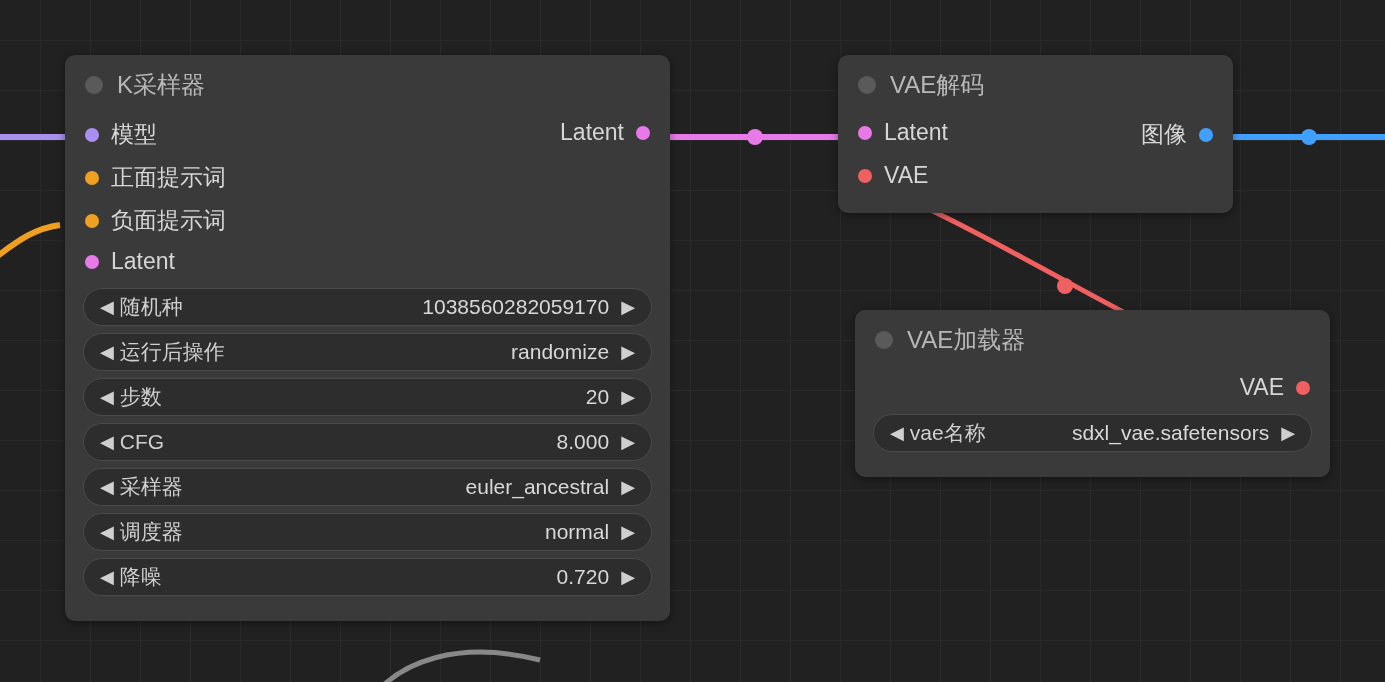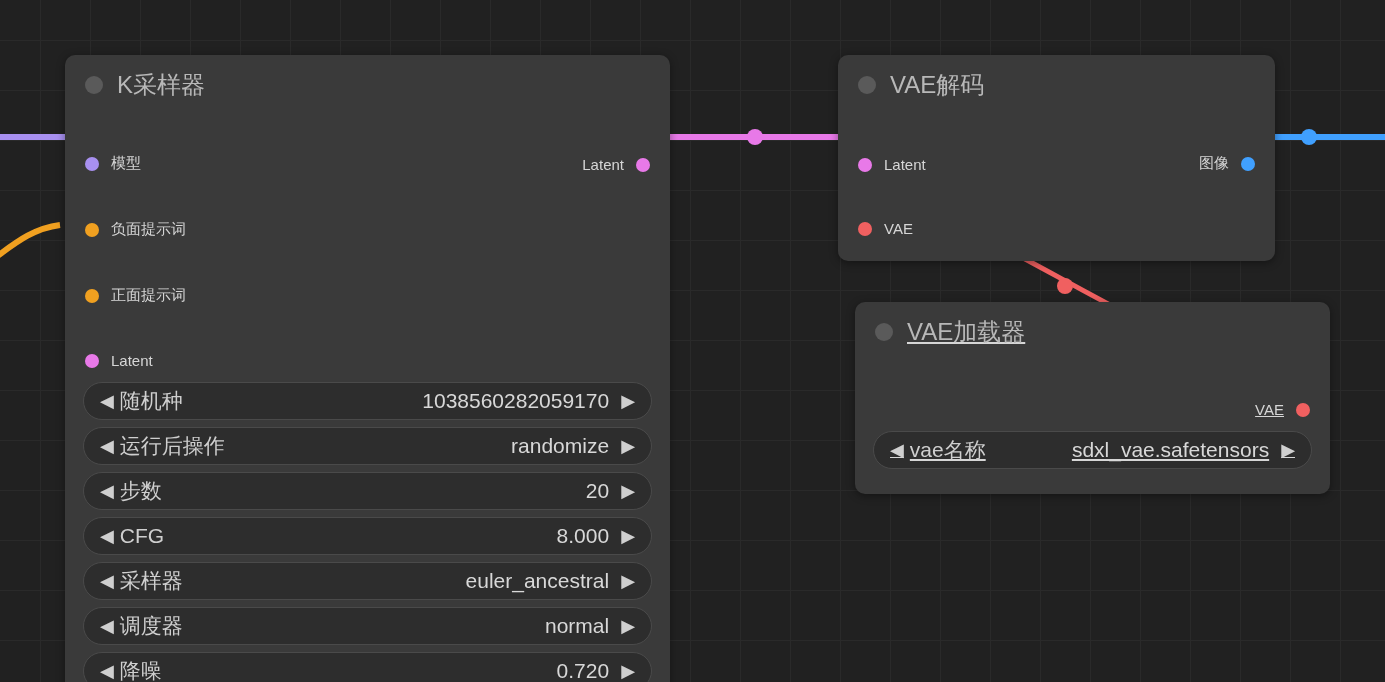--- a/index.html
+++ b/index.html
@@ -37,26 +37,25 @@
     color: #b8b8b8;
   }
   .status-dot {
     width: 18px; height: 18px; border-radius: 50%;
     background: #5a5a5a;
   }
   .node-body { padding: 4px 16px 18px 16px; }
 
   .io-row {
     display: flex;
-    align-items: flex-end;
+    align-items: flex-start;
     justify-content: space-between;
-    font-size: 15px;
+    font-size: 23px;
     padding: 6px 6px;
     position: relative;
-    margin-top: 35px;
   }
   .io-left { display: flex; align-items: center; gap: 12px; }
   .io-right { display: flex; align-items: center; gap: 12px; }
   .port {
     width: 14px; height: 14px; border-radius: 50%;
     flex: 0 0 14px;
   }
   .port.out { margin-right: -2px; }
   .port.in  { margin-left: -2px; }
 
@@ -82,22 +81,22 @@
   .widget .wlabel { flex: 0 0 auto; }
   .widget .wval {
     flex: 1 1 auto;
     text-align: right;
     margin-right: 6px;
     color: #d8d8d8;
   }
 
   
   #node-ksampler { left: 65px;  top: 55px;  width: 605px; }
-  #node-vaedecode { left: 838px; top: 55px;  width: 437px; }
-  #node-vaeloader { left: 855px; top: 302px; width: 475px; text-decoration: underline; }
+  #node-vaedecode { left: 838px; top: 55px;  width: 395px; }
+  #node-vaeloader { left: 855px; top: 310px; width: 475px; }
 
   
   .wire-dot {
     position: absolute;
     width: 16px; height: 16px; border-radius: 50%;
   }
 </style>
 </head>
 <body>
 
@@ -135,27 +134,27 @@
         <span>模型</span>
       </div>
       <div class="io-right">
         <span>Latent</span>
         <span class="port out" style="background: rgb(232, 121, 232);"></span>
       </div>
     </div>
     <div class="io-row">
       <div class="io-left">
         <span class="port in" style="background: rgb(240, 160, 32);"></span>
+        <span>正面提示词</span>
+      </div>
+    </div>
+    <div class="io-row">
+      <div class="io-left">
+        <span class="port in" style="background: rgb(240, 160, 32);"></span>
         <span>负面提示词</span>
-      </div>
-    </div>
-    <div class="io-row">
-      <div class="io-left">
-        <span class="port in" style="background: rgb(240, 160, 32);"></span>
-        <span>正面提示词</span>
       </div>
     </div>
     <div class="io-row">
       <div class="io-left">
         <span class="port in" style="background: rgb(232, 121, 232);"></span>
         <span>Latent</span>
       </div>
     </div>
 
     <div class="widget">

